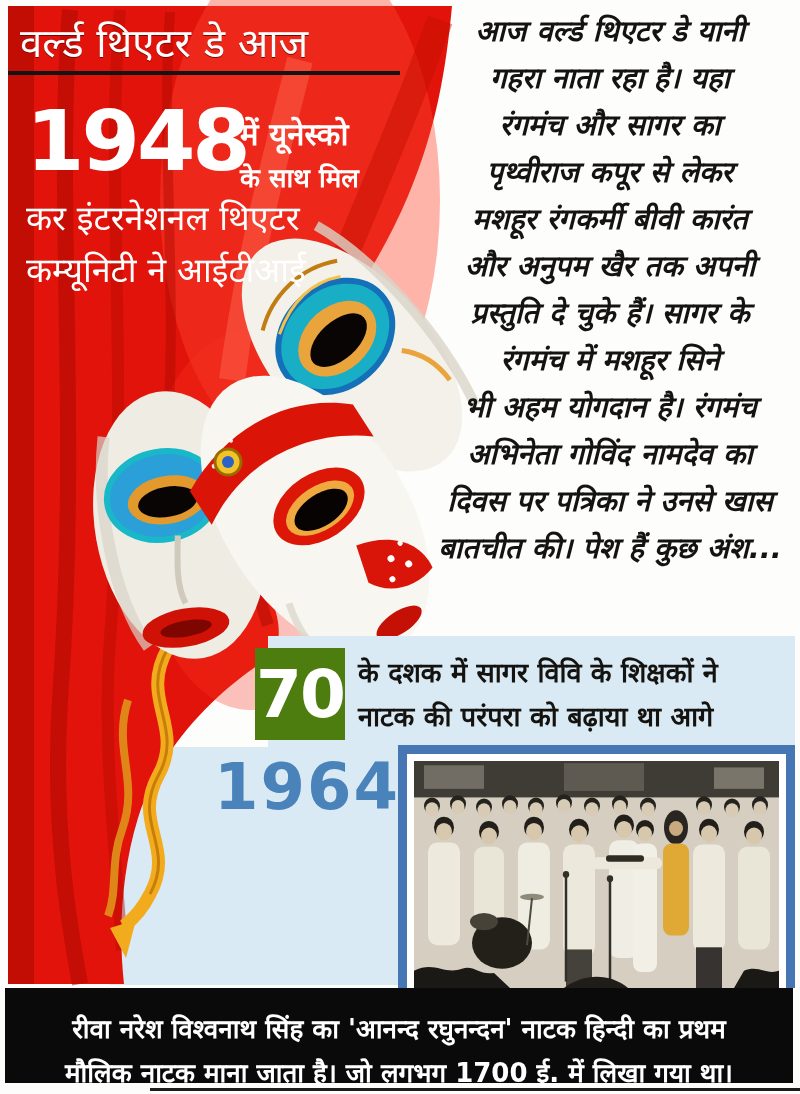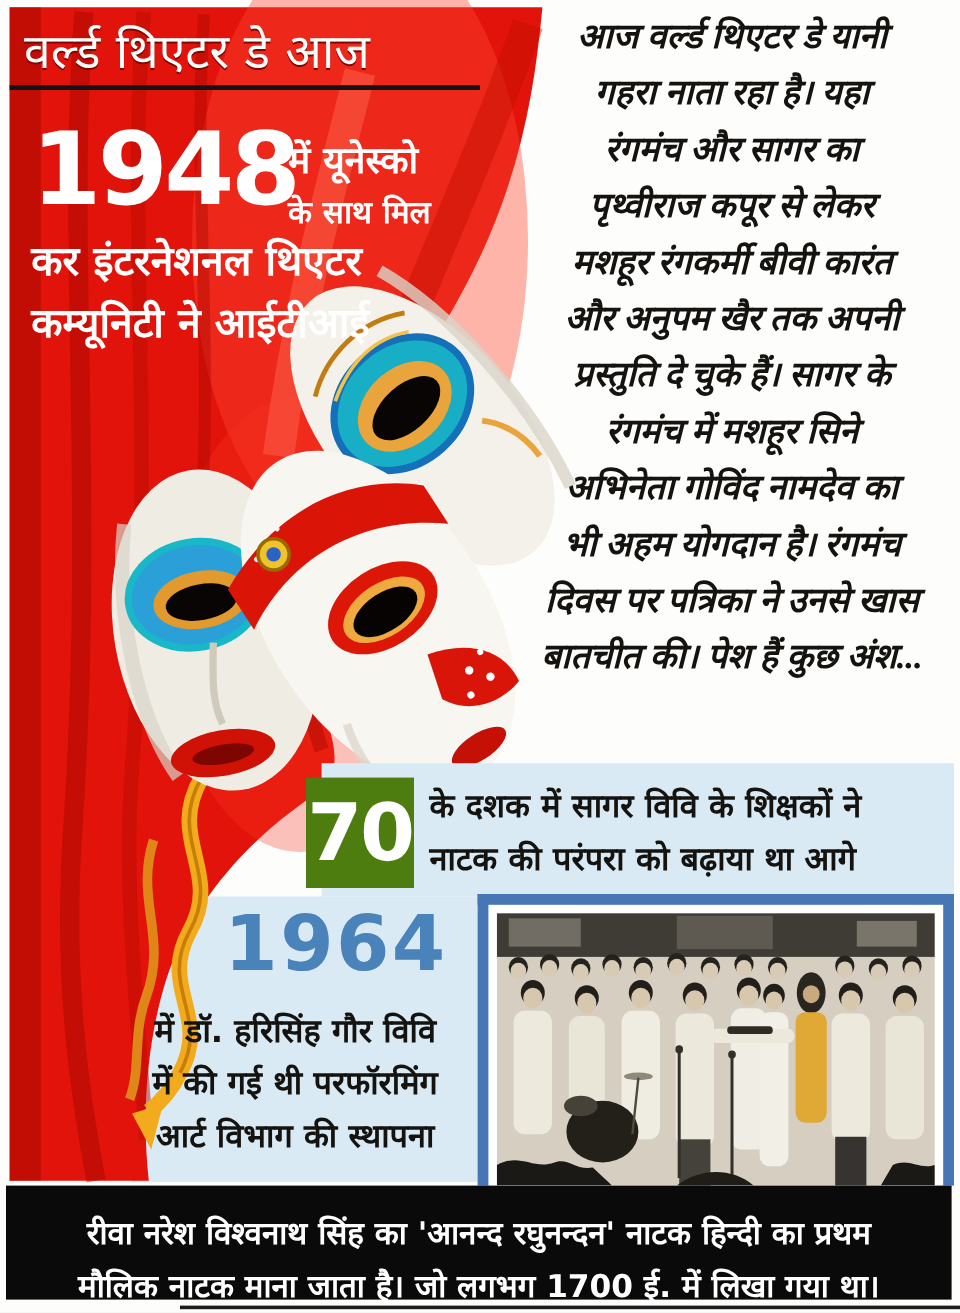--- a/index.html
+++ b/index.html
@@ -29,30 +29,30 @@
     white-space:nowrap;
   }
   .y1948-side {
     position:absolute; left:240px; top:112px; z-index:6;
     color:#fff; font-weight:bold; line-height:44px; white-space:nowrap;
   }
   .y1948-side .l1 { font-size:31px; }
   .y1948-side .l2 { font-size:26px; }
   .y1948-body {
     position:absolute; left:26px; top:192px; z-index:6;
-    color:#fff; font-weight:bold; font-size:34px; line-height:52px;
+    color:#fff; font-weight:normal; font-size:34px; line-height:52px;
     white-space:nowrap;
   }
   
   .article {
     position:absolute; left:424px; top:8px; width:372px; z-index:5;
     color:#15130f; font-weight:bold; font-style:italic;
     font-size:29px; line-height:47px; text-align:center;
   }
-  .article div { white-space:nowrap;font-family:Liberation Serif, serif; }
+  .article div { white-space:nowrap; }
   
   .fact70-bg {
     position:absolute; left:268px; top:636px; width:527px; height:111px;
     background:#d9eaf4; z-index:4;
   }
   .fact70-numbox {
     position:absolute; left:255px; top:648px; width:90px; height:92px;
     background:#4d7c0f; z-index:5; display:flex; align-items:center; justify-content:center;
   }
   .fact70-num { color:#fff; font-weight:bold; font-size:66px; letter-spacing:-2px; }
@@ -60,21 +60,21 @@
     position:absolute; left:358px; top:651px; z-index:5;
     color:#15130f; font-weight:bold; font-size:27px; line-height:44px; white-space:nowrap;
   }
   
   .fact64-bg {
     position:absolute; left:110px; top:747px; width:290px; height:238px;
     background:#d9eaf4; z-index:1;
   }
   .y1964 {
     position:absolute; left:160px; top:750px; width:240px; z-index:5;
-    text-align:center; color:#4a82ba; font-weight:bold; font-size:64px;
+    text-align:right; color:#4a82ba; font-weight:bold; font-size:64px;
     letter-spacing:2px; white-space:nowrap;
   }
   .fact64-text {
     position:absolute; left:96px; top:838px; width:300px; z-index:5;
     text-align:center; color:#15130f; font-weight:bold; font-size:27px;
     line-height:44px;
   }
   .fact64-text div { white-space:nowrap; }
   
   .photo-frame {
@@ -186,42 +186,37 @@
 
   <div class="article">
     <div>आज वर्ल्ड थिएटर डे यानी</div>
     <div>गहरा नाता रहा है। यहा</div>
     <div>रंगमंच और सागर का</div>
     <div>पृथ्वीराज कपूर से लेकर</div>
     <div>मशहूर रंगकर्मी बीवी कारंत</div>
     <div>और अनुपम खैर तक अपनी</div>
     <div>प्रस्तुति दे चुके हैं। सागर के</div>
     <div>रंगमंच में मशहूर सिने</div>
+    <div>भी अहम योगदान है। रंगमंच</div>
     <div>अभिनेता गोविंद नामदेव का</div>
-    <div>भी अहम योगदान है। रंगमंच</div>
     <div>दिवस पर पत्रिका ने उनसे खास</div>
     <div>बातचीत की। पेश हैं कुछ अंश...</div>
   </div>
 
   <div class="fact70-bg"></div>
   <div class="fact70-numbox">
     <span class="fact70-num">70</span>
   </div>
   <div class="fact70-text">
     <div>के दशक में सागर विवि के शिक्षकों ने</div>
     <div>नाटक की परंपरा को बढ़ाया था आगे</div>
   </div>
 
   <div class="fact64-bg"></div>
   <div class="y1964">1964</div>
-  <div class="fact64-text">
-    <div>में डॉ. हरिसिंह गौर विवि</div>
-    <div>में की गई थी परफॉरमिंग</div>
-    <div>आर्ट विभाग की स्थापना</div>
-  </div>
 
   <div class="photo-frame">
     <svg viewBox="0 0 365 212" preserveAspectRatio="none">
       <rect width="365" height="212" fill="#d6d0c4"></rect>
       <rect x="0" y="0" width="365" height="34" fill="#33312c"></rect>
       <rect x="10" y="4" width="60" height="22" fill="#6a675f"></rect>
       <rect x="150" y="2" width="80" height="26" fill="#55524a"></rect>
       <rect x="300" y="6" width="50" height="20" fill="#726f66"></rect>
 
       <g>

